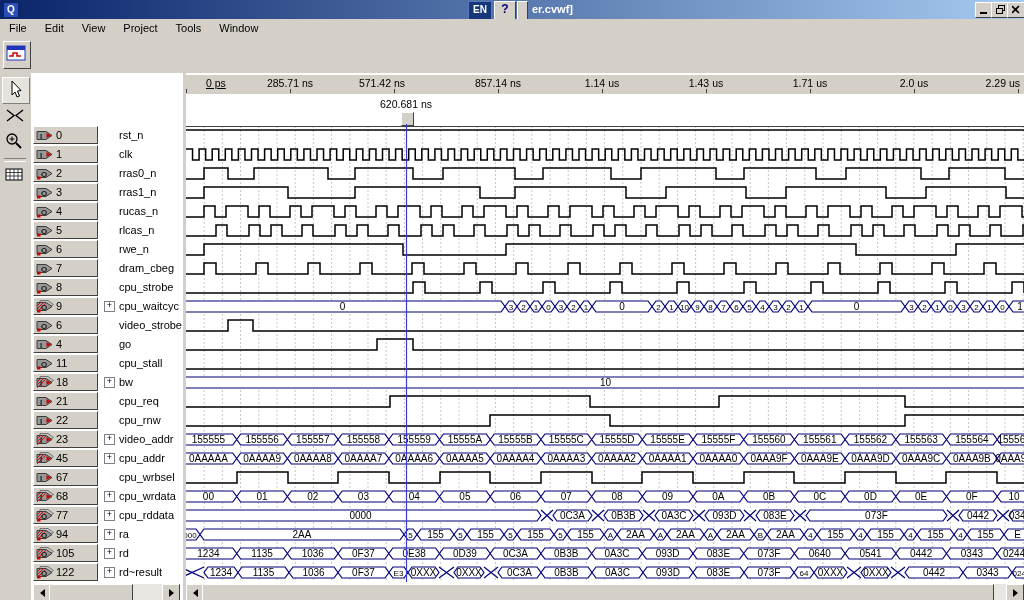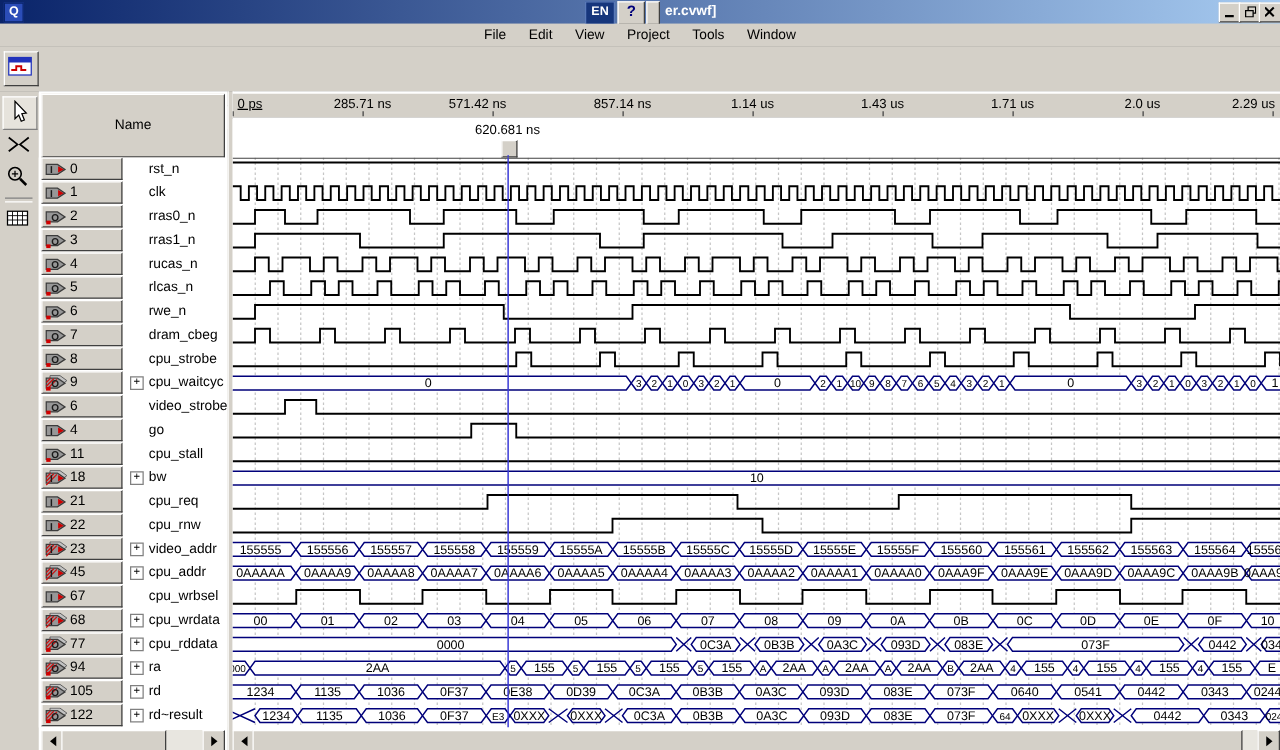--- a/index.html
+++ b/index.html
@@ -18,21 +18,21 @@
   #helpwin{position:absolute;left:494px;top:1px;width:20px;height:17px;background:#d4d0c8;
            border:1px solid;border-color:#fff #404040 #404040 #fff;text-align:center;line-height:15px;
            color:#00007a;font-weight:bold;font-size:12px;}
   #langmini{position:absolute;left:517px;top:1px;width:9px;height:17px;background:#d4d0c8;
             border:1px solid;border-color:#fff #404040 #404040 #fff;}
   #titlesuffix{position:absolute;left:532px;top:3px;}
   .winbtn{position:absolute;top:2px;width:16px;height:14px;}
   .winbtn svg{display:block;margin:2px auto 0;}
   
   #menubar{left:0;top:19px;width:1024px;height:18px;background:#d4d0c8;display:flex;align-items:center;
-           border-bottom:1px solid #808080;justify-content:center;}
+           border-bottom:1px solid #808080;}
   .menuitem{padding:0 9px;height:18px;line-height:18px;}
   
   #toolbar{left:0;top:37px;width:1024px;height:36px;background:#d4d0c8;border-bottom:1px solid #808080;}
   .tblabel{position:absolute;top:51px;white-space:nowrap;}
   .tbfield{position:absolute;top:47px;height:17px;line-height:17px;text-align:center;font-size:11px;
            border:1px solid;border-color:#808080 #ffffff #ffffff #808080;background:#fbfbf8;}
   .spinbtn{position:absolute;top:47px;width:11px;height:19px;}
   .tri{width:0;height:0;display:inline-block;}
   
   #palette{left:0;top:73px;width:31px;height:527px;background:#d4d0c8;}
@@ -148,21 +148,20 @@
     <div class="palsep" style="top:85px;"></div>
     <div class="palbtn" style="top:90px;">
       <svg width="24" height="23">
         <rect x="4" y="6" width="16" height="11" fill="#fff" stroke="#000"></rect>
         <path d="M4,9.5 H20 M4,13 H20 M8,6 V17 M12,6 V17 M16,6 V17" stroke="#000" stroke-width="0.7"></path>
       </svg>
     </div>
   </div>
 
   <div id="namepanel" class="abs">
-    <div id="nameheader" class="abs raised">Name</div>
     <div id="namerows" class="abs">
         <div class="sigrow" style="top: 0px;">
           <div class="sigcell">
             <svg width="18" height="13" viewBox="0 0 18 13">
               <polygon points="1,2.5 10,2.5 16,6.5 10,10.5 1,10.5" fill="#979797" stroke="#3c3c3c" stroke-width="1"></polygon>
               <polygon points="10.5,4 15,6.5 10.5,9" fill="#d00000"></polygon>
               <text x="4" y="9.8" font-size="8" font-weight="bold" fill="#1a1a1a" font-family="Liberation Sans,sans-serif">I</text>
             </svg>
             <span class="signum">0</span>
           </div>
@@ -458,21 +457,21 @@
       <div class="scrollbtn raised" style="right:0;">
           <span class="tri" style="border-top:4px solid transparent;border-bottom:4px solid transparent;border-left:5px solid #000;"></span>
         </div>
     </div>
   </div>
 
   <div id="splitter" class="abs"></div>
 
   <div id="wavepanel" class="abs">
     <div id="ruler" class="abs">
-        <span class="ticklabel" style="left: 4px; text-decoration: underline;">0 ps</span>
+        <span class="ticklabel" style="left: 20px; text-decoration: underline;">0 ps</span>
         <div class="tickmark" style="left: 0px;"></div>
         <span class="ticklabel" style="left: 104px; transform: translateX(-50%);">285.71 ns</span>
         <div class="tickmark" style="left: 104px;"></div>
         <span class="ticklabel" style="left: 196px; transform: translateX(-50%);">571.42 ns</span>
         <div class="tickmark" style="left: 208px;"></div>
         <span class="ticklabel" style="left: 312px; transform: translateX(-50%);">857.14 ns</span>
         <div class="tickmark" style="left: 312px;"></div>
         <span class="ticklabel" style="left: 416px; transform: translateX(-50%);">1.14 us</span>
         <div class="tickmark" style="left: 416px;"></div>
         <span class="ticklabel" style="left: 520px; transform: translateX(-50%);">1.43 us</span>

